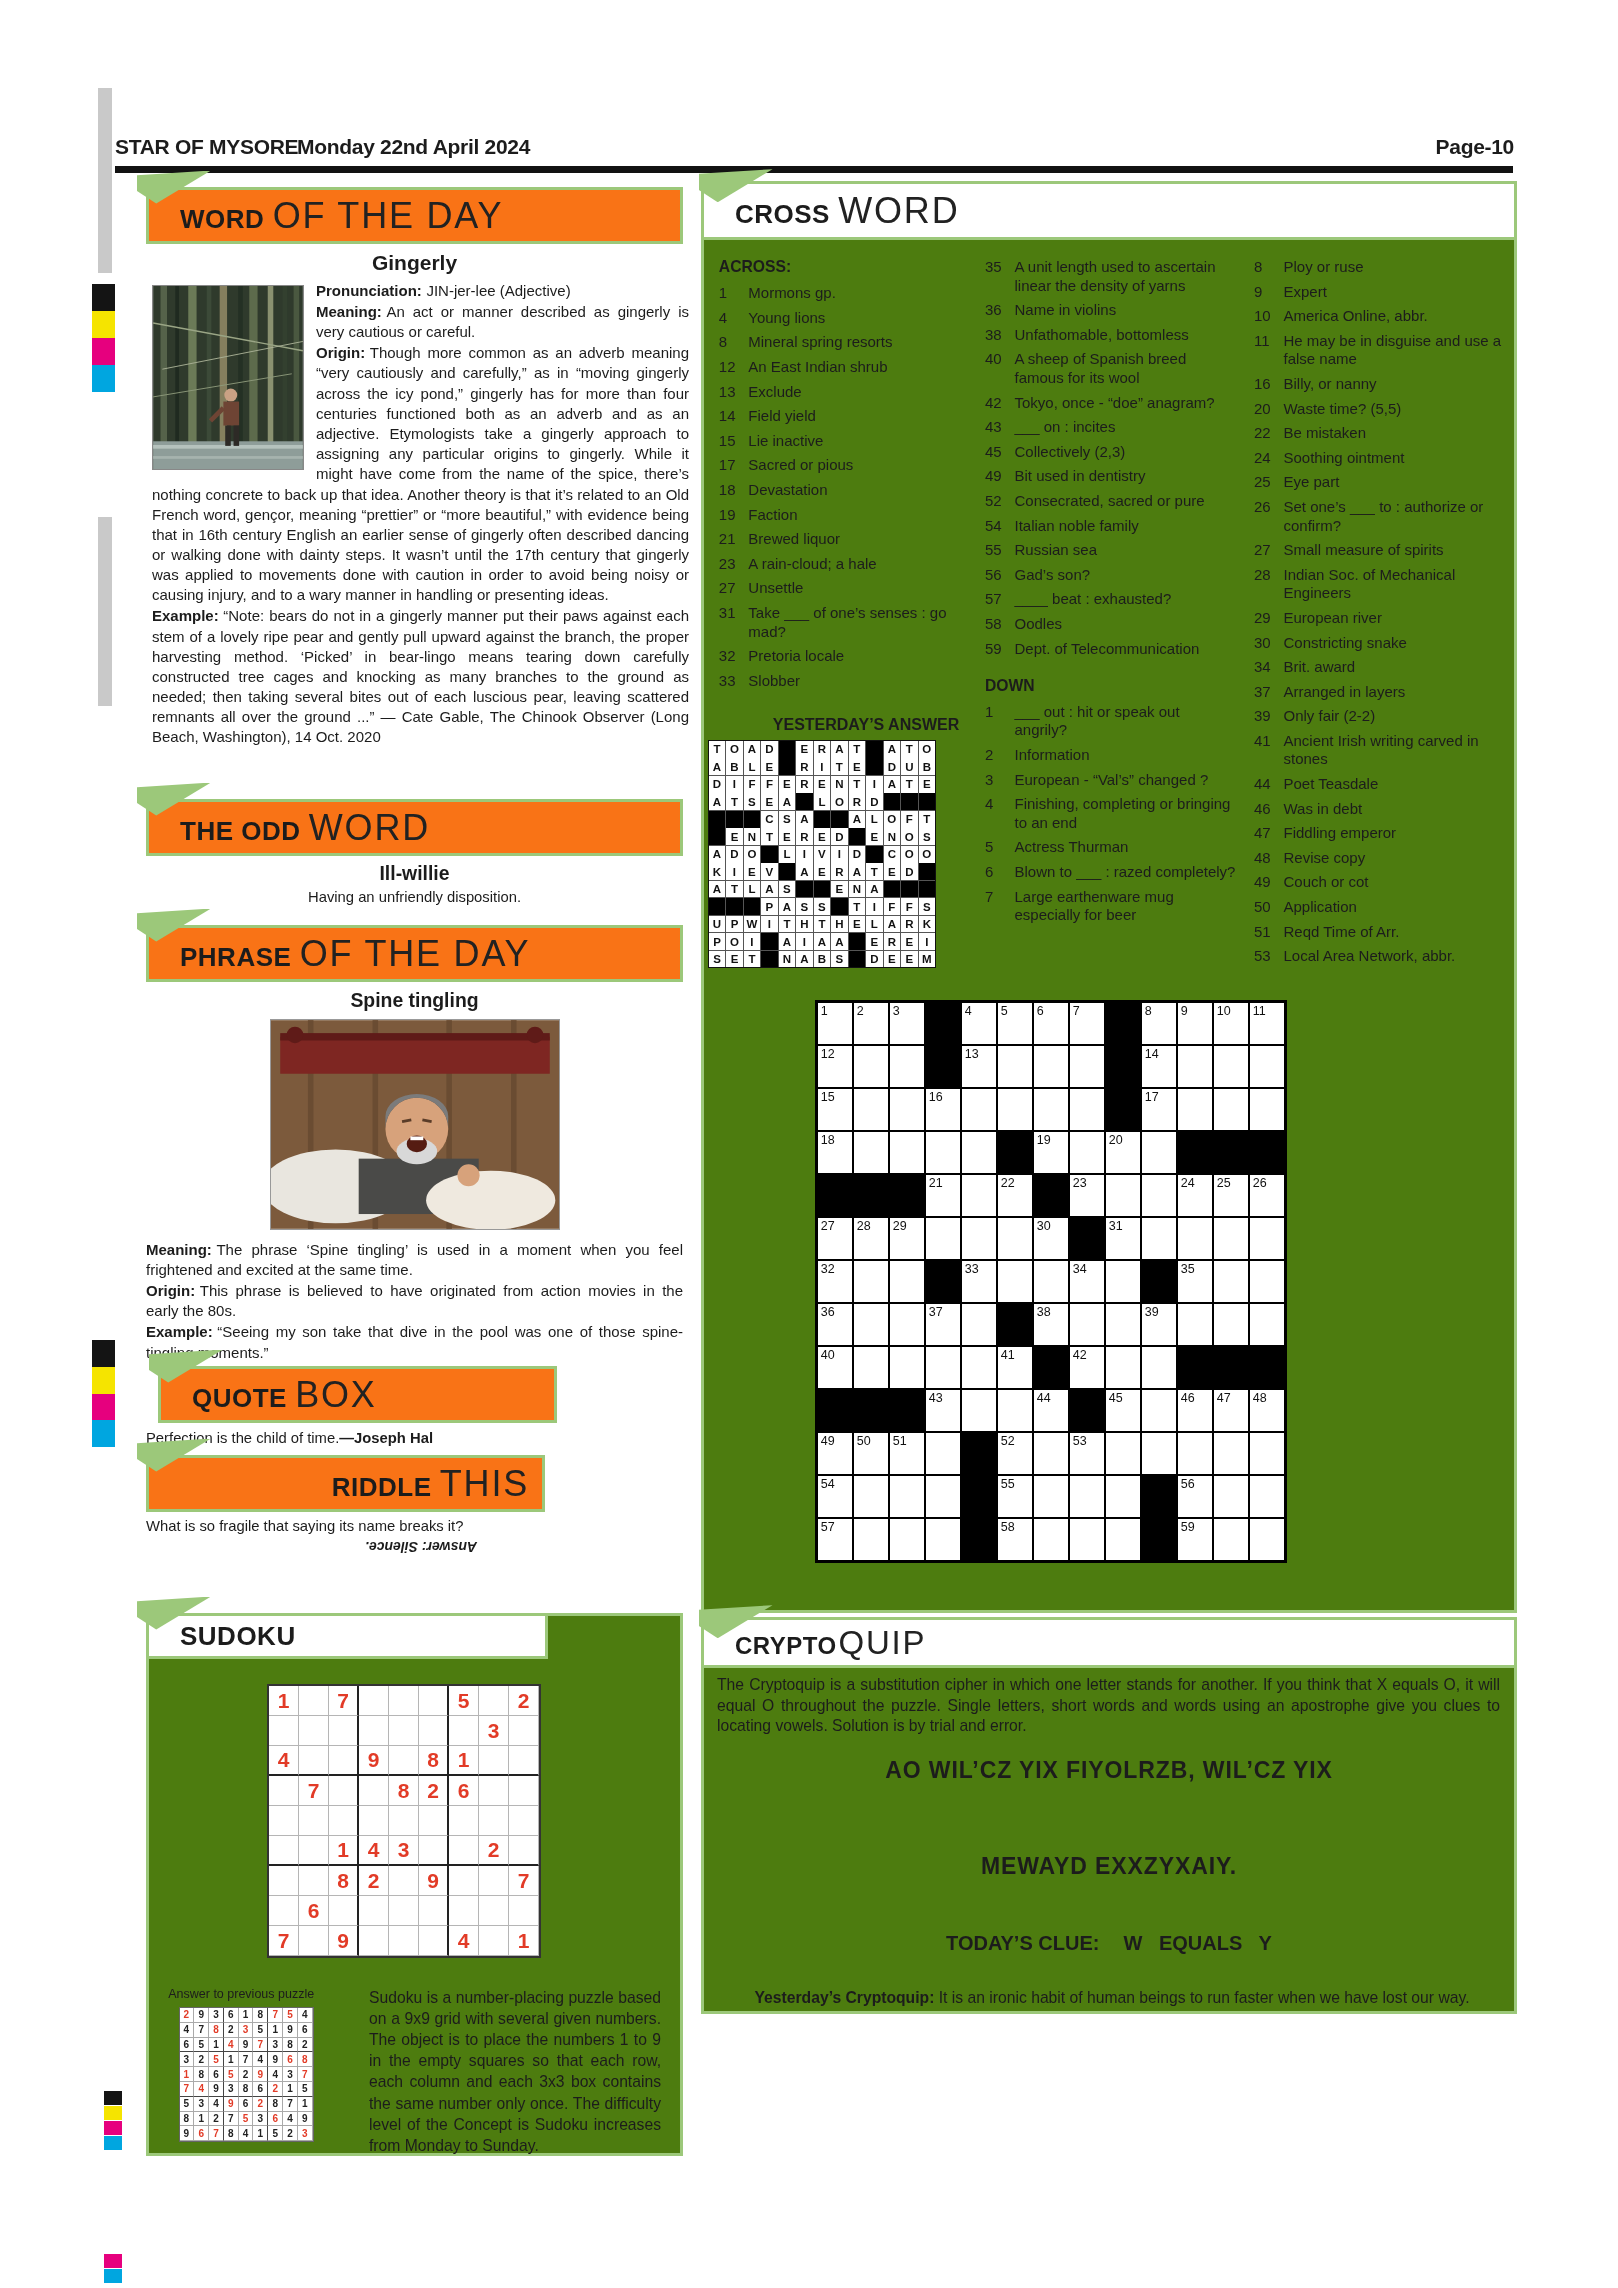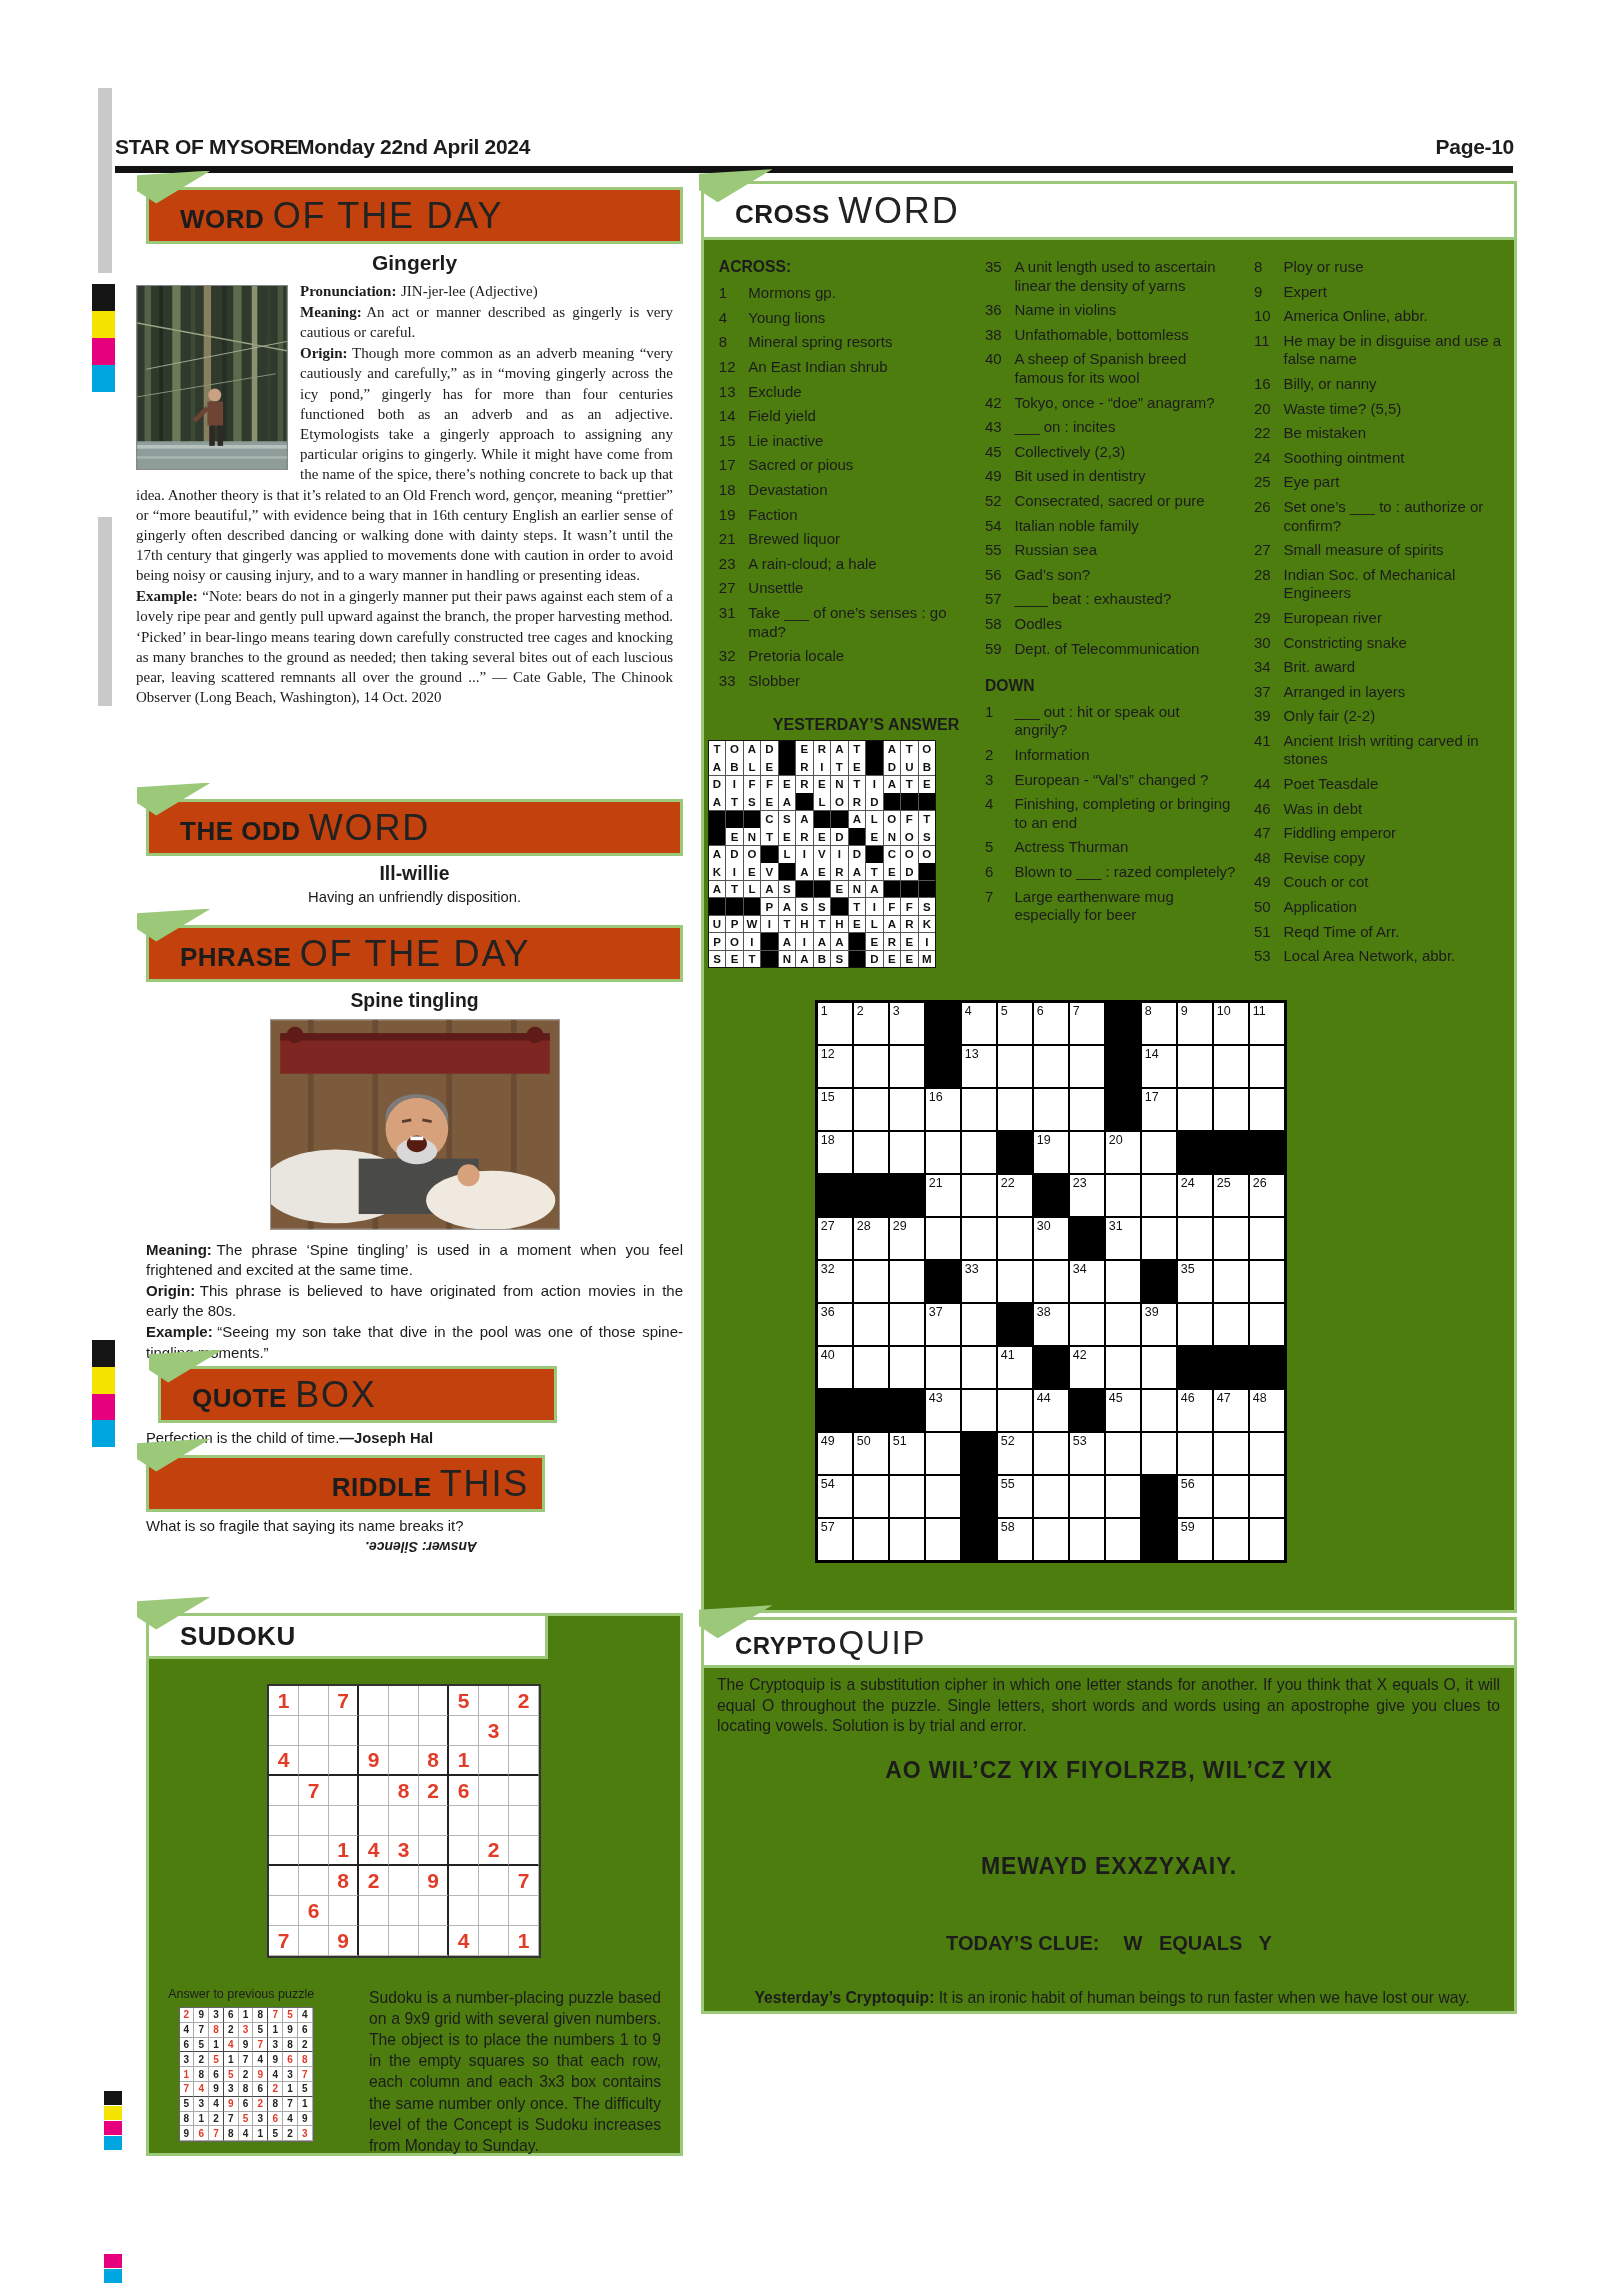--- a/index.html
+++ b/index.html
@@ -16,21 +16,21 @@
   .graybar{background:#c9c9c9;width:14px;}
   .sq{width:23px;height:27px;}
   .sq.k{background:#141414}.sq.y{background:#f5e400}.sq.m{background:#e6007e}.sq.c{background:#00a6e0}
   .sqs{width:17.5px;height:14px;}
 
   
   .mast{position:absolute;font-weight:bold;font-size:21px;letter-spacing:-0.3px;}
   .mastrule{position:absolute;left:115px;top:166px;width:1398px;height:6.5px;background:#121212;}
 
   
-  .shead{position:absolute;border:3.7px solid var(--green);background:#c2410c;box-sizing:border-box;
+  .shead{position:absolute;border:3.7px solid var(--green);background:#f97316;box-sizing:border-box;
          padding:4.6px 13px 4.6px 31px;white-space:nowrap;}
   .flag{position:absolute;left:-12px;top:-19.4px;width:74px;height:33px;background:var(--green);
         clip-path:polygon(0 14%,100% 0,26% 100%,0 62%);}
   .hb{font-weight:bold;font-size:26px;letter-spacing:0.5px;vertical-align:baseline;}
   .hl{font-weight:normal;font-size:36px;letter-spacing:1.8px;margin-left:8.3px;vertical-align:baseline;color:#222;}
 
   
   .obox{position:absolute;border:3.7px solid var(--green);background:#4d7c0f;box-sizing:border-box;}
   .band{position:relative;border-bottom:3.7px solid var(--green);padding:5.5px 13px 5.5px 31px;white-space:nowrap;background:#fff;}
   .band .flag{left:-5.5px;top:-14.8px;}
@@ -120,21 +120,21 @@
   <div class="mast" style="left:297px;top:135px;">Monday 22nd April 2024</div>
   <div class="mast" style="right:105px;top:135px;">Page-10</div>
   <div class="mastrule"></div>
 
   <div class="shead" style="left:146px;top:187px;width:537px;">
     <span class="flag"></span>
     <span class="hb">WORD</span><span class="hl">OF THE DAY</span>
   </div>
   <div class="wtitle" style="left:146px;top:251px;width:537px;">Gingerly</div>
 
-  <div class="body-just" style="position:absolute;left:136px;top:281px;width:537px;height:513px;overflow:hidden;font-family:Liberation Serif, serif;">
+  <div class="body-just" style="position:absolute;left:152px;top:281px;width:537px;height:513px;overflow:hidden;">
     <span class="photo-forest">
       <svg width="150" height="183" viewBox="0 0 162 198" xmlns="http://www.w3.org/2000/svg">
         <rect width="162" height="198" fill="#2f3a2c"></rect>
         <rect x="8" width="7" height="198" fill="#55624a"></rect>
           <rect x="24" width="4" height="198" fill="#1f2a20"></rect>
         <rect x="38" width="9" height="198" fill="#6b7a57"></rect>
           <rect x="58" width="5" height="198" fill="#3c4a38"></rect>
         <rect x="72" width="8" height="198" fill="#857f5e"></rect>
           <rect x="92" width="5" height="198" fill="#243024"></rect>
         <rect x="104" width="9" height="198" fill="#5d6b4c"></rect>

